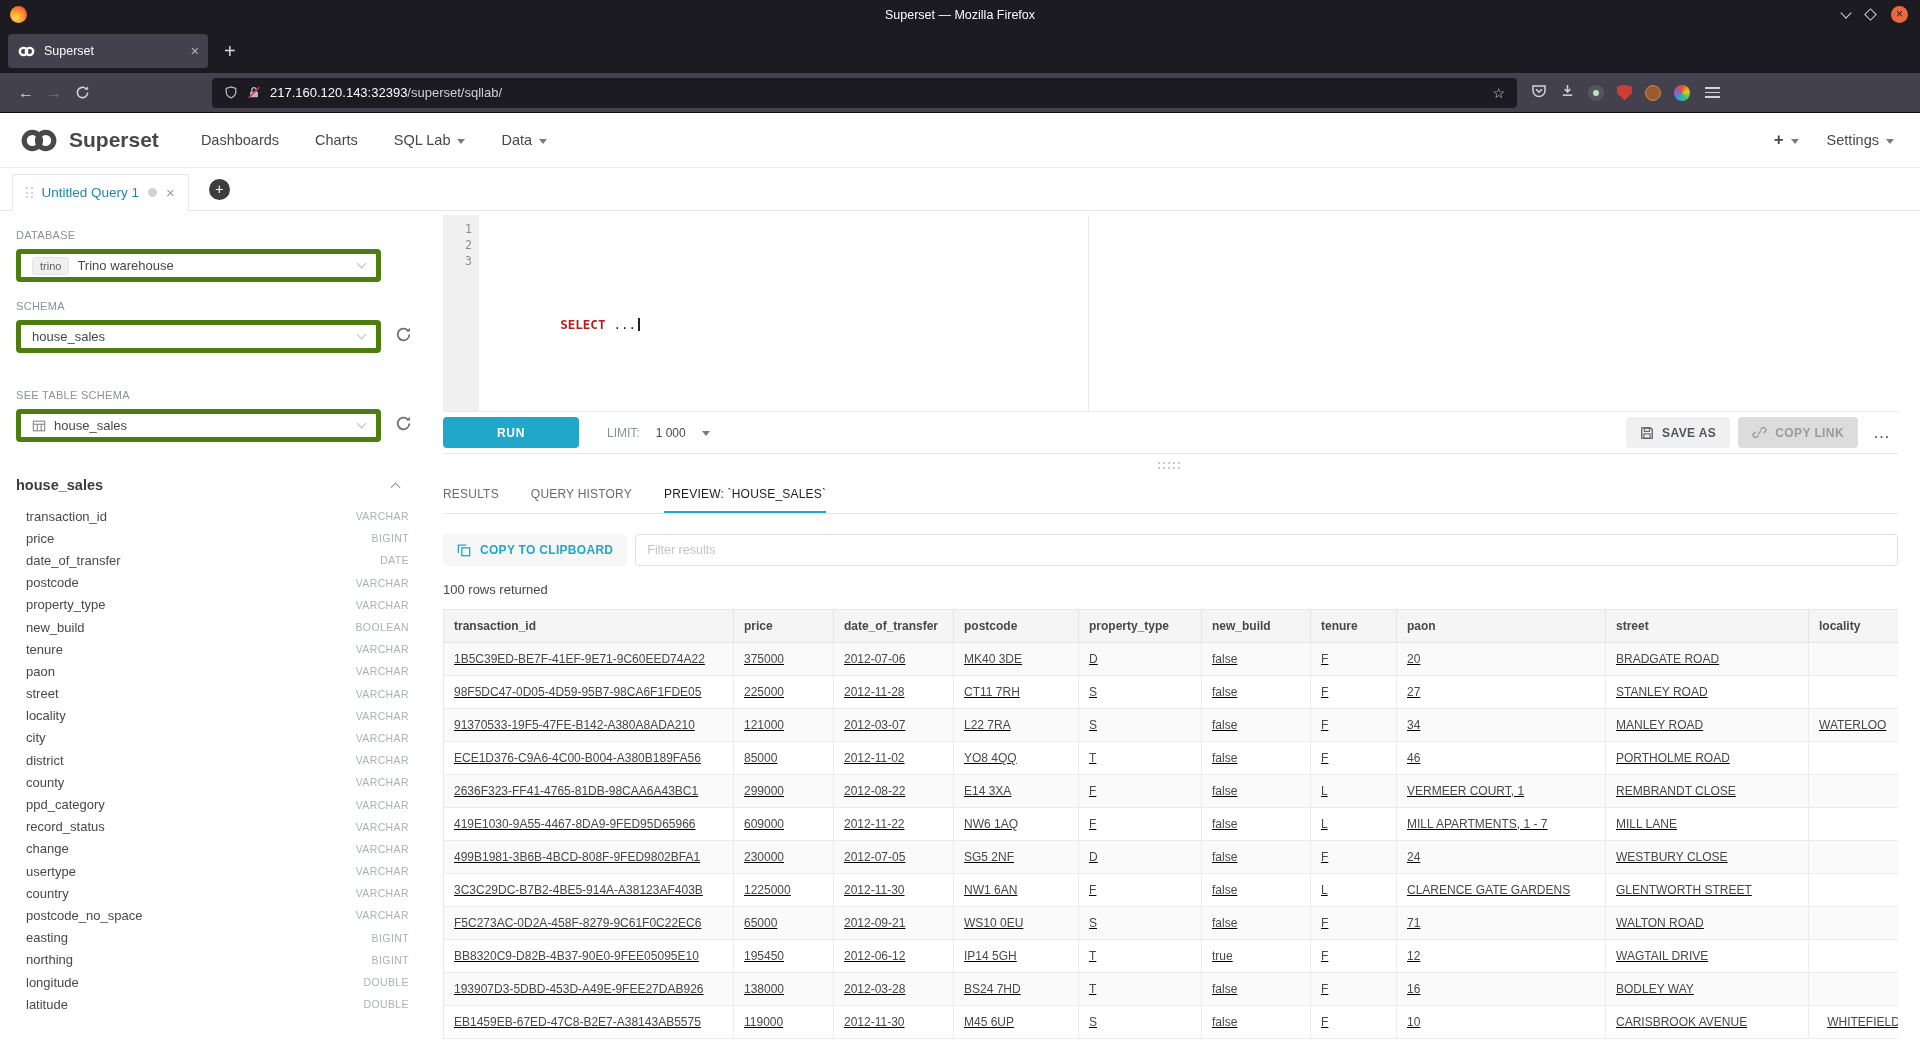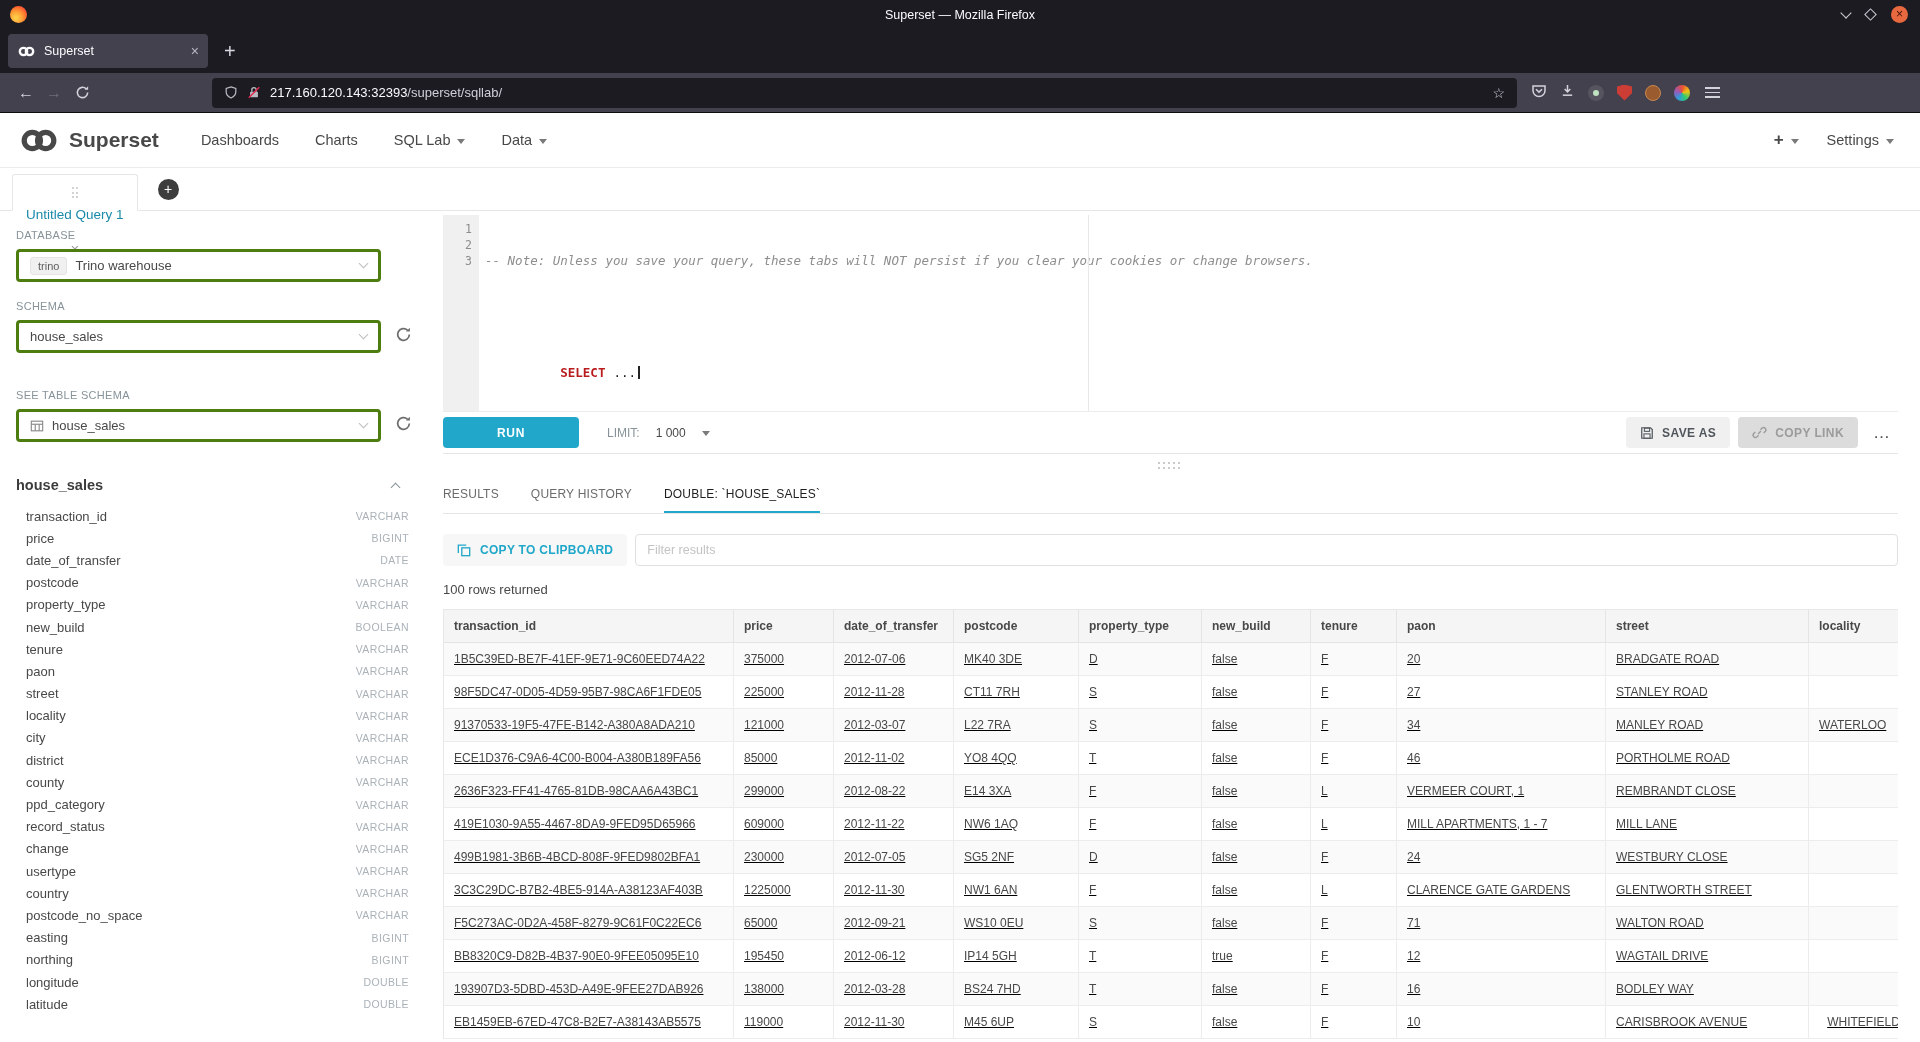--- a/index.html
+++ b/index.html
@@ -56,42 +56,42 @@
   .nav-item { display:flex; align-items:center; gap:7px; }
   .caret { width:0; height:0; border-left:4px solid transparent; border-right:4px solid transparent;
            border-top:5px solid #7a7a7a; margin-top:2px; }
   .header-right { margin-left:auto; display:flex; align-items:center; gap:28px; font-size:14.5px; color:#484848; }
   .plus-group, .settings-group { display:flex; align-items:center; gap:7px; }
   .plus-glyph { font-size:17px; font-weight:bold; }
 
   
   .qtab-row { height:43px; background:#fff; border-bottom:1px solid #e6e6e6; display:flex; align-items:flex-end;
               padding-left:12px; }
-  .query-tab { height:37px; display:flex; align-items:center; gap:9px; padding:12px 13px;
+  .query-tab { height:37px; display:flex; align-items:center; gap:9px; padding:0 13px;
                border:1px solid #e6e6e6; border-bottom:1px solid #fff; border-radius:3px 3px 0 0;
-               background:#fff; margin-bottom:-1px;flex-direction:column; }
+               background:#fff; margin-bottom:-1px; }
   .drag-dots { display:grid; grid-template-columns:2px 2px; gap:2.5px; }
   .drag-dots span { width:2px; height:2px; border-radius:50%; background:#c4c4c4; }
   .qtab-label { font-size:13.5px; color:#1b8aaa; }
   .qtab-dot { width:9px; height:9px; border-radius:50%; background:#d2d2d2; }
   .qtab-close { color:#9a9a9a; font-size:15px; }
   .add-tab { width:21px; height:21px; border-radius:50%; background:#3d3d3d; color:#fff; font-size:14px;
              display:flex; align-items:center; justify-content:center; align-self:center; margin-left:20px; }
 
   
   .content { display:flex; height:831px; }
   .sidebar { width:429px; padding:16px 16px 0 16px; flex:0 0 auto; }
   .main { flex:1; padding:4px 22px 0 14px; overflow:hidden; }
 
   
   .panel-label { font-size:11px; color:#879399; letter-spacing:.3px; margin:18px 0 8px 0; }
   .panel-label.first { margin-top:2px; }
   .panel-label.gap-lg { margin-top:36px; }
   .sel-row { display:flex; align-items:center; gap:14px; }
-  .sel { width:365px; height:33px; border:3px solid #4d7c0f; border-radius:4px; background:#fff;
+  .sel { width:365px; height:33px; border:5px solid #4d7c0f; border-radius:4px; background:#fff;
          display:flex; align-items:center; padding:0 11px; gap:8px; }
   .badge { background:#f0f0f0; border:1px solid #e4e4e4; border-radius:3px; padding:2px 7px; font-size:11px; color:#5f5f5f; }
   .sel-text { font-size:13px; color:#484848; }
   .chev { display:inline-block; width:7px; height:7px; border-right:1.6px solid #bdbdbd; border-bottom:1.6px solid #bdbdbd;
           transform:rotate(45deg); }
   .sel .chev { margin-left:auto; margin-top:-4px; }
   .chev.up { transform:rotate(-135deg); margin-top:4px; border-color:#879399; }
   .table-header { display:flex; align-items:center; margin-top:35px; padding-right:14px; }
   .tname { font-size:14.5px; font-weight:bold; color:#3c3c3c; }
   .table-header .chev { margin-left:auto; }
@@ -428,21 +428,20 @@
 
   <div class="main">
 
     <div class="editor">
       <div class="gutter">
         <div>1</div>
         <div>2</div>
         <div>3</div>
       </div>
       <div class="code">
-        <div class="line"><span class="comment">-- Note: Unless you save your query, these tabs will NOT persist if you clear your cookies or change browsers.</span></div>
         <div class="line"></div>
         <div class="line">
           <span class="kw">SELECT</span><span class="code-rest">...</span><span class="cursor"></span>
         </div>
         <div class="print-margin"></div>
       </div>
     </div>
 
     <div class="sql-toolbar">
       <button class="run-btn">RUN</button>
@@ -483,21 +482,21 @@
           <span></span>
           <span></span>
           <span></span>
           <span></span>
       </span>
     </div>
 
     <div class="south-tabs">
       <div class="stab">RESULTS</div>
       <div class="stab">QUERY HISTORY</div>
-      <div class="stab active">DOUBLE: `HOUSE_SALES`</div>
+      <div class="stab active">PREVIEW: `HOUSE_SALES`</div>
     </div>
 
     <div class="copy-row">
       <button class="copy-btn">
         <svg width="14" height="14" viewBox="0 0 16 16">
           <rect x="5.5" y="5.5" width="9" height="9" fill="none" stroke="#20a7c9" stroke-width="1.5"></rect>
           <path d="M10.5 2.5h-9v9" fill="none" stroke="#20a7c9" stroke-width="1.5"></path>
         </svg>
         <span>COPY TO CLIPBOARD</span>
       </button>

